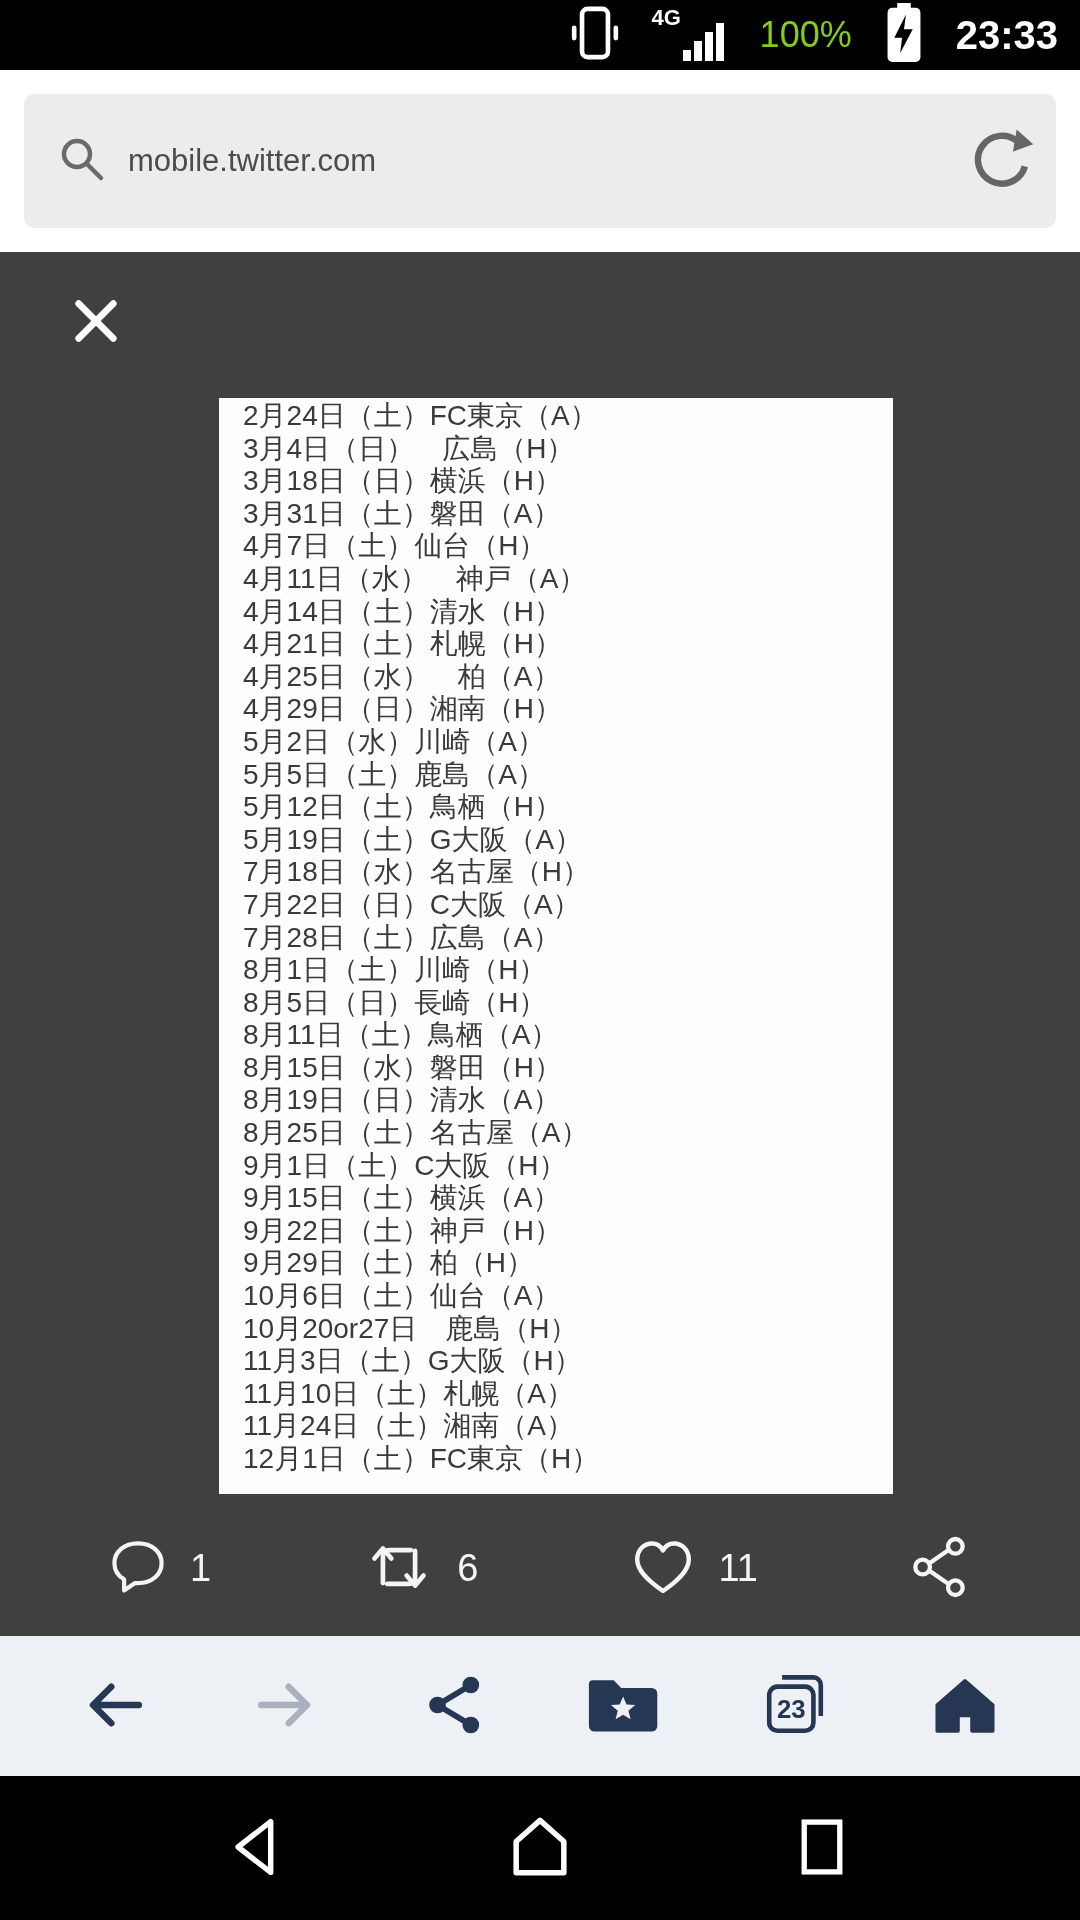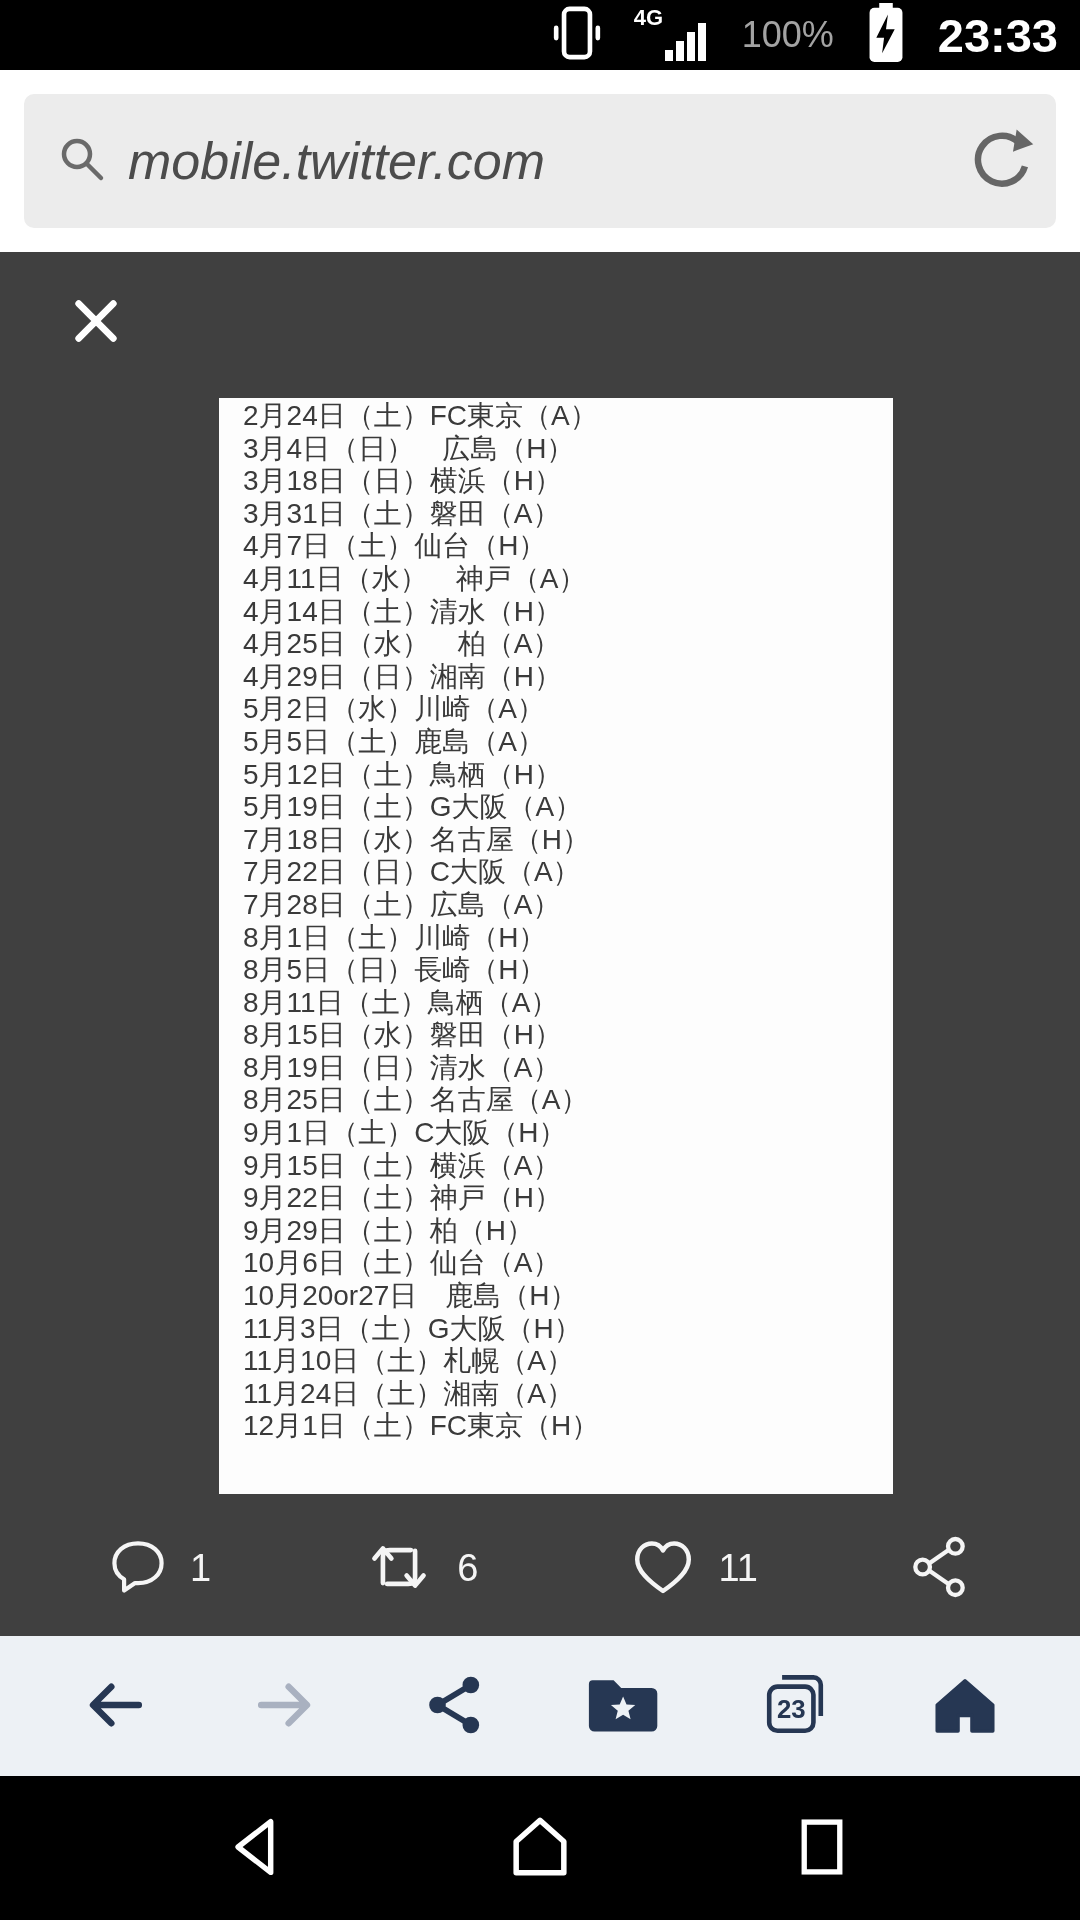--- a/index.html
+++ b/index.html
@@ -11,30 +11,30 @@
     --action-icon:#f5f5f5;
     --url-text:#4c4c4c;
   }
   *{margin:0;padding:0;box-sizing:border-box;}
   html,body{width:1080px;height:1920px;overflow:hidden;}
   body{font-family:"Liberation Sans","DejaVu Sans",sans-serif;background:#000;}
   .phone{width:1080px;height:1920px;display:flex;flex-direction:column;}
 
   
   .status-bar{height:70px;background:#000;display:flex;align-items:center;justify-content:flex-end;gap:32px;padding-right:22px;color:#fff;}
-  .status-bar .pct{font-size:36px;color:#a3a3a3;}
-  .status-bar .time{font-size:47px;font-weight:bold;color:#fff;}
+  .status-bar .pct{font-size:36px;color:#84cc16;}
+  .status-bar .time{font-size:40px;font-weight:bold;color:#fff;}
   .net-cluster{position:relative;width:76px;height:56px;}
   .net-cluster .net-label{position:absolute;left:0;top:-2px;font-size:22px;font-weight:bold;color:#fff;}
   .net-cluster svg{position:absolute;right:0;bottom:2px;}
 
   
   .address-section{height:182px;background:#ffffff;}
   .url-pill{margin:24px 24px 0 24px;height:134px;background:#ececec;border-radius:10px;display:flex;align-items:center;padding:0 20px 0 34px;}
-  .url-text{font-size:52px;color:var(--url-text);margin-left:22px;flex:1;white-space:nowrap;overflow:hidden;font-style:italic;}
+  .url-text{font-size:31px;color:var(--url-text);margin-left:22px;flex:1;white-space:nowrap;overflow:hidden;}
 
   
   .viewer{flex:1;background:var(--overlay-bg);position:relative;}
   .close-btn{position:absolute;left:68px;top:42px;width:56px;height:56px;display:flex;align-items:center;justify-content:center;background:transparent;border:none;cursor:pointer;}
   .photo{position:absolute;left:219px;top:146px;width:674px;height:1096px;background:var(--photo-bg);overflow:hidden;}
   .photo-lines{padding:2px 0 0 24px;}
   .sched-line{font-size:28px;line-height:32.6px;color:#3a3a3a;white-space:nowrap;}
 
   .actions{position:absolute;left:0;right:0;bottom:8px;height:120px;display:flex;align-items:center;justify-content:space-between;padding:0 110px 0 106px;}
   .action{display:flex;align-items:center;gap:20px;background:transparent;border:none;cursor:pointer;}
@@ -111,20 +111,21 @@
 
     <div class="photo">
       <div class="photo-lines" id="schedule-lines">
           <div class="sched-line">2月24日（土）FC東京（A）</div>
           <div class="sched-line">3月4日（日）　広島（H）</div>
           <div class="sched-line">3月18日（日）横浜（H）</div>
           <div class="sched-line">3月31日（土）磐田（A）</div>
           <div class="sched-line">4月7日（土）仙台（H）</div>
           <div class="sched-line">4月11日（水）　神戸（A）</div>
           <div class="sched-line">4月14日（土）清水（H）</div>
+          <div class="sched-line">4月21日（土）札幌（H）</div>
           <div class="sched-line">4月25日（水）　柏（A）</div>
           <div class="sched-line">4月29日（日）湘南（H）</div>
           <div class="sched-line">5月2日（水）川崎（A）</div>
           <div class="sched-line">5月5日（土）鹿島（A）</div>
           <div class="sched-line">5月12日（土）鳥栖（H）</div>
           <div class="sched-line">5月19日（土）G大阪（A）</div>
           <div class="sched-line">7月18日（水）名古屋（H）</div>
           <div class="sched-line">7月22日（日）C大阪（A）</div>
           <div class="sched-line">7月28日（土）広島（A）</div>
           <div class="sched-line">8月1日（土）川崎（H）</div>

